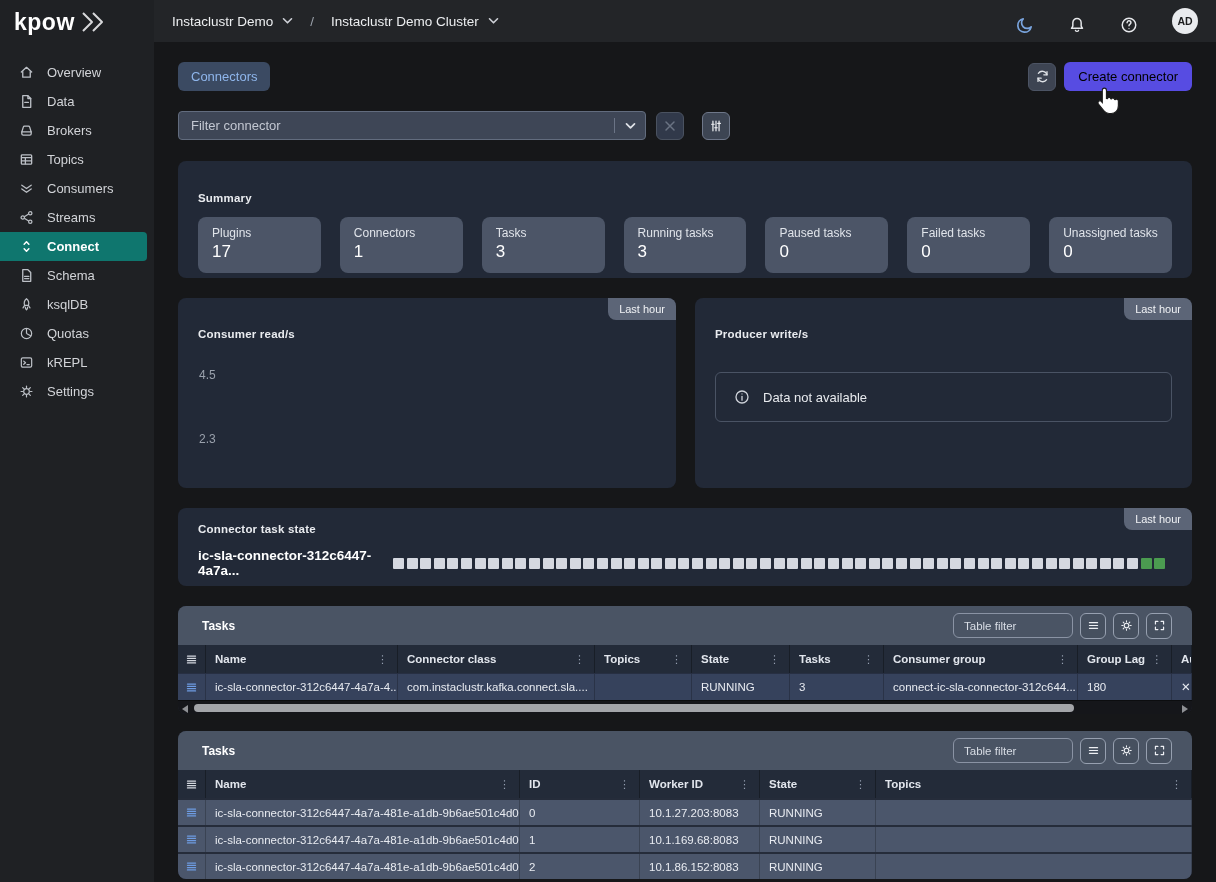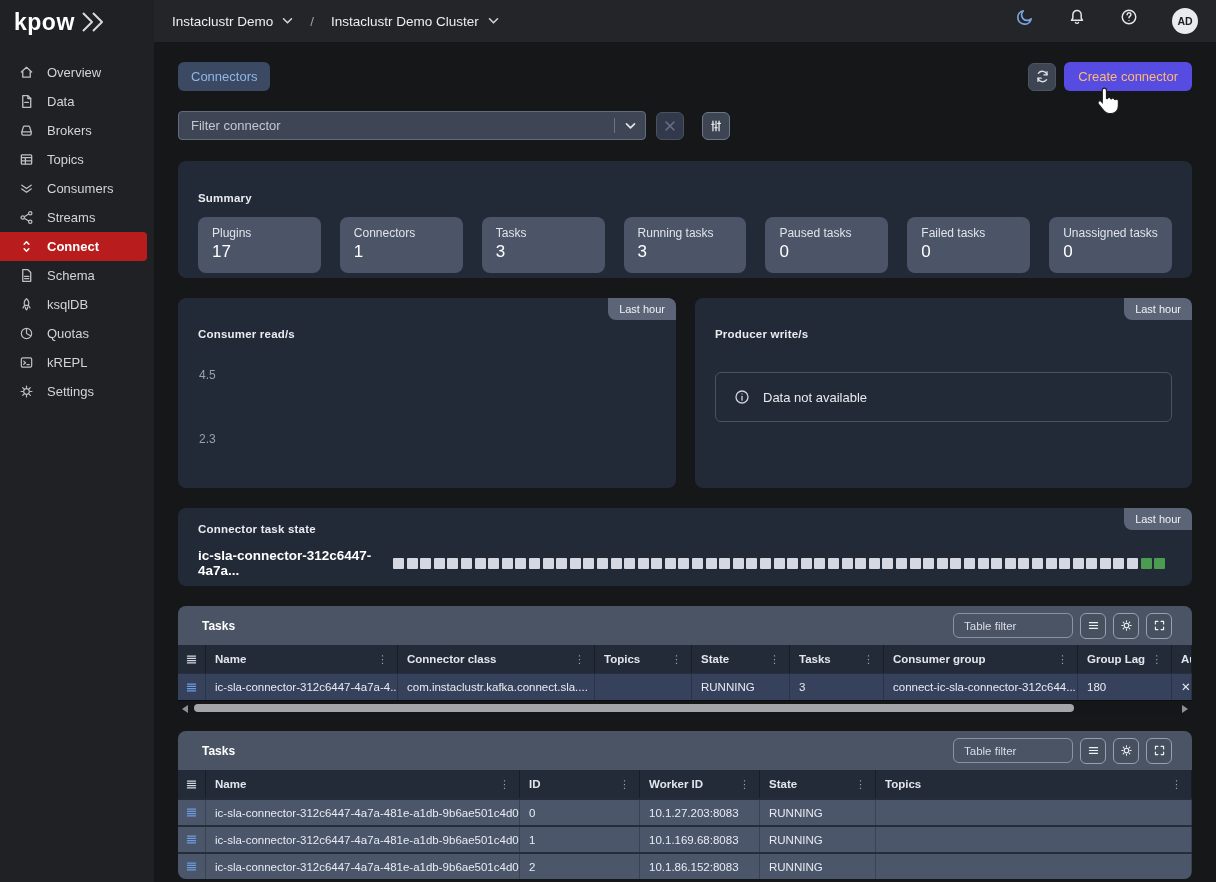--- a/index.html
+++ b/index.html
@@ -12,45 +12,45 @@
   #app { display:flex; height:100%; }
 
   
   .sidebar { width:154px; flex:none; background:#1f2124; display:flex; flex-direction:column; }
   .logo-row { height:44px; display:flex; align-items:center; padding-left:14px; gap:4px; }
   .logo-text { font-size:23px; font-weight:700; letter-spacing:.5px; color:#fff; }
   .nav { margin-top:14px; display:flex; flex-direction:column; }
   .nav-item { height:29px; display:flex; align-items:center; gap:13px; padding-left:18px;
     color:#d2d4d8; font-size:13px; cursor:pointer; margin-right:7px; }
   .nav-item .nav-ic { width:16px; height:16px; display:flex; align-items:center; justify-content:center; color:#bcc0c6; }
-  .nav-item.active { background:#b91c1c; color:#fff; font-weight:700; border-radius:0 4px 4px 0; }
+  .nav-item.active { background:#0f766e; color:#fff; font-weight:700; border-radius:0 4px 4px 0; }
   .nav-item.active .nav-ic { color:#fff; }
 
   
   .right { flex:1; display:flex; flex-direction:column; min-width:0; }
   .topbar { height:42px; background:#232528; display:flex; align-items:center; padding:0 18px 0 18px; flex:none; }
   .crumb { display:flex; align-items:center; gap:9px; font-size:13.5px; color:#eceef0; }
   .crumb .sep { color:#9aa0aa; margin:0 8px; }
   .chev { color:#cfd2d8; display:flex; }
   .topbar-spacer { flex:1; }
-  .topbar-icons { display:flex; align-items:flex-start; gap:34px; }
+  .topbar-icons { display:flex; align-items:flex-end; gap:34px; }
   .tb-ic { width:18px; height:18px; color:#e6e8eb; display:flex; cursor:pointer; }
   .avatar { width:26px; height:26px; border-radius:50%; background:#e9ebee; color:#1c1d1f;
     font-size:10.5px; font-weight:700; display:flex; align-items:center; justify-content:center; cursor:pointer; }
 
   .main { flex:1; padding:20px 24px 0 24px; background:#161719; position:relative; }
 
   
   .toolbar-row { display:flex; align-items:center; height:29px; }
   .tab-btn { background:#3b4a62; color:#8fb6ec; font-size:13px; padding:7px 13px; border:none;
     border-radius:6px; font-family:inherit; cursor:pointer; }
   .toolbar-spacer { flex:1; }
   .icon-btn { width:28px; height:28px; border-radius:6px; background:#3d4452; border:1px solid #4c5464;
     color:#dfe2e7; display:flex; align-items:center; justify-content:center; cursor:pointer; }
-  .create-btn { margin-left:8px; height:29px; padding:0 14px; background:#574ce2; color:#fdba74;
+  .create-btn { margin-left:8px; height:29px; padding:0 14px; background:#574ce2; color:#000000;
     border:none; border-radius:6px; font-size:13px; font-family:inherit; cursor:pointer; }
 
   
   .filter-row { display:flex; align-items:center; margin-top:18px; height:33px; gap:8px; }
   .filter-box { height:29px; background:#3e4656; border:1px solid #626c7e; border-radius:4px;
     display:flex; align-items:center; overflow:hidden; }
   .filter-box input { flex:1; background:transparent; border:none; outline:none; color:#e6e9ee;
     font-size:13px; font-family:inherit; padding:0 12px; }
   .filter-box input::placeholder { color:#c3c8d2; }
   .fb-div { width:1px; height:15px; background:#6b7486; }

